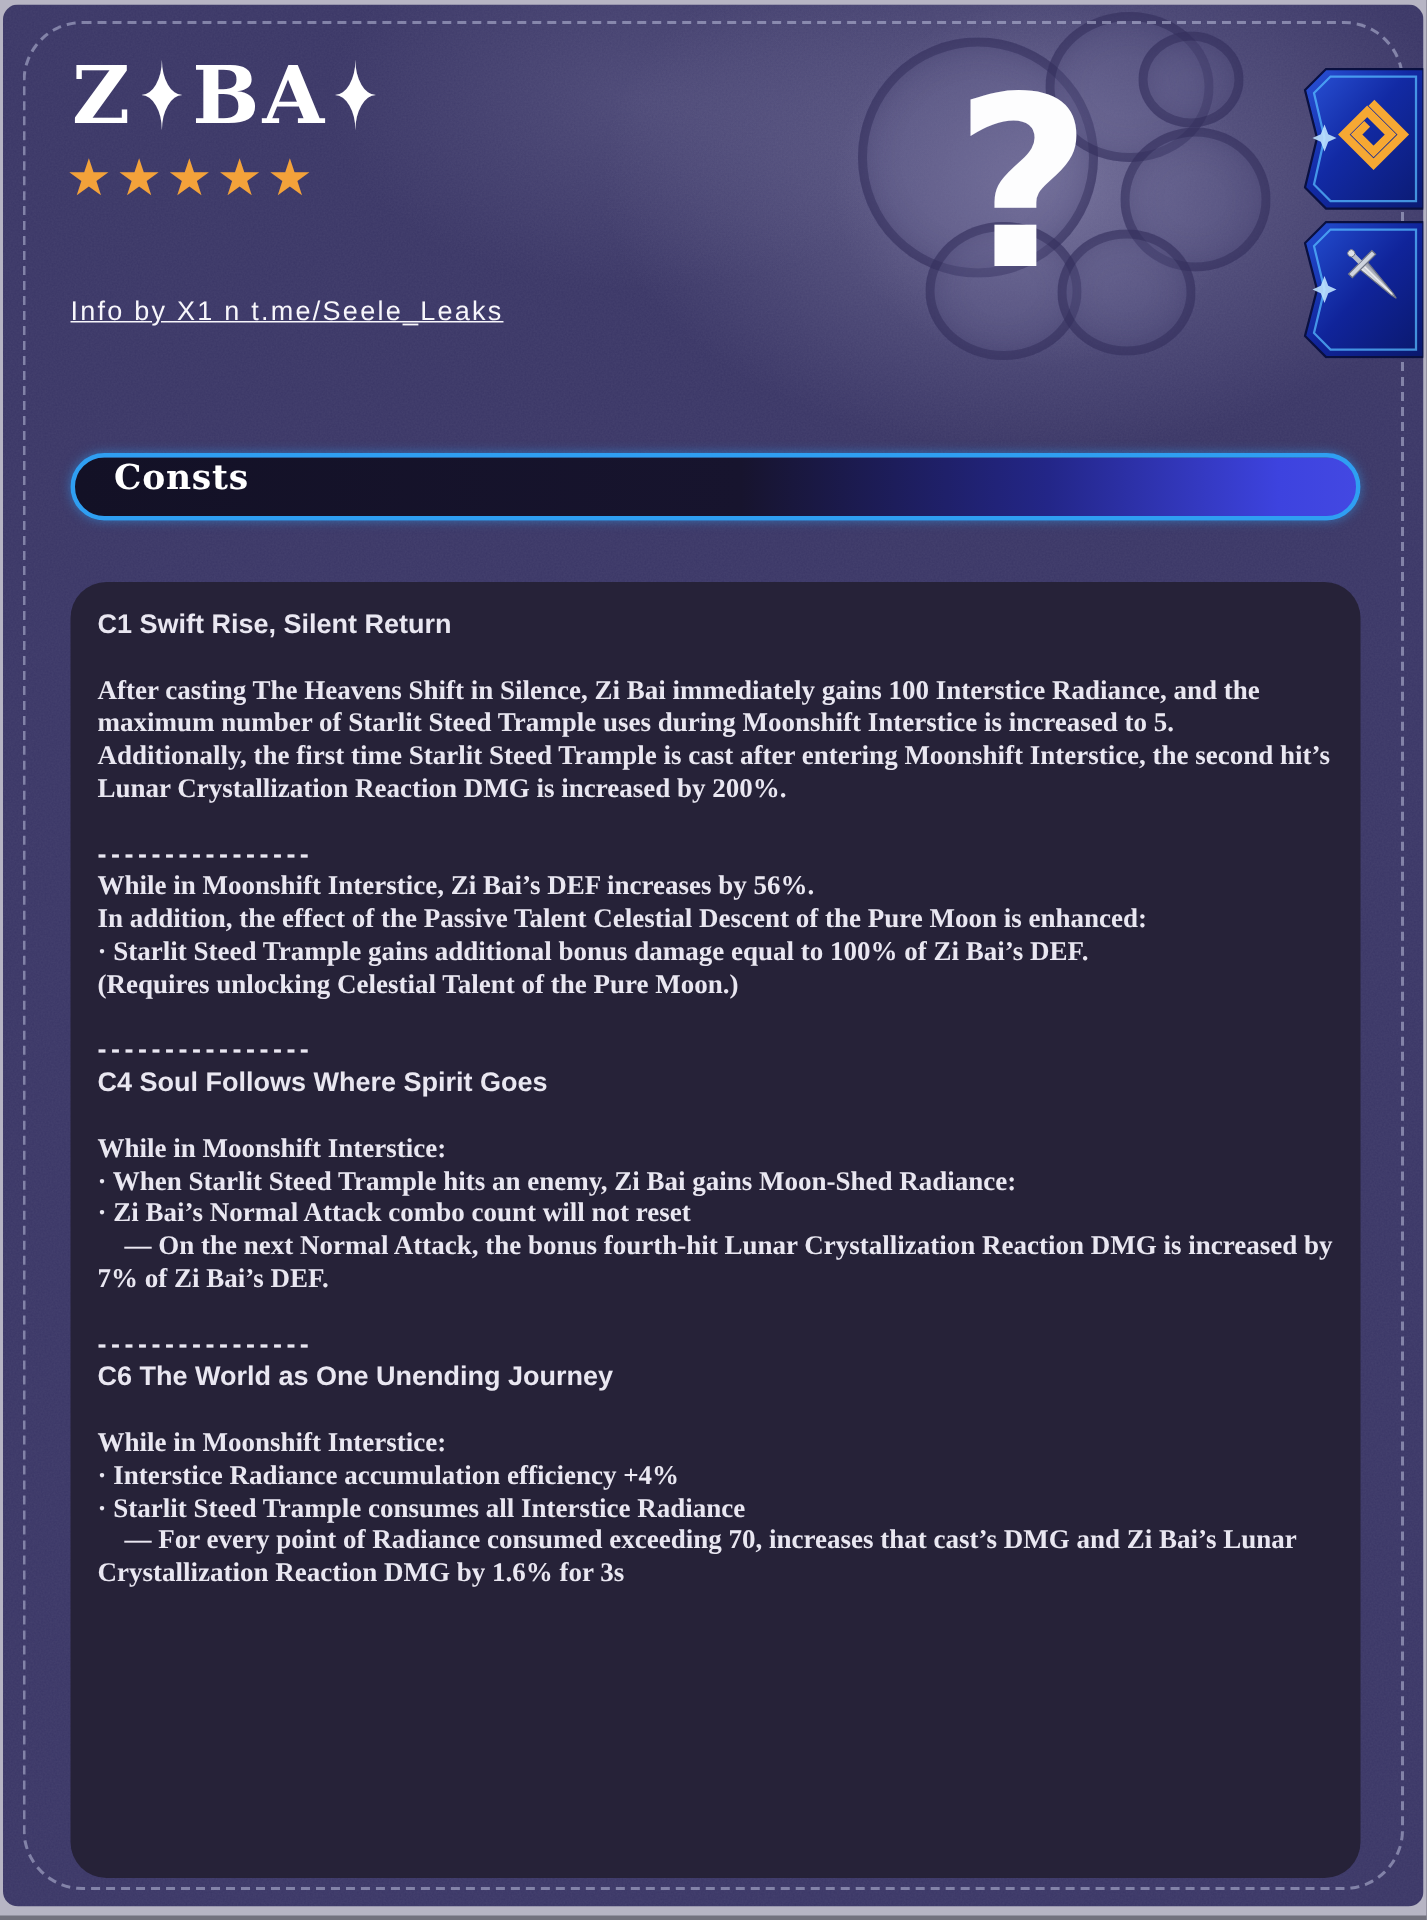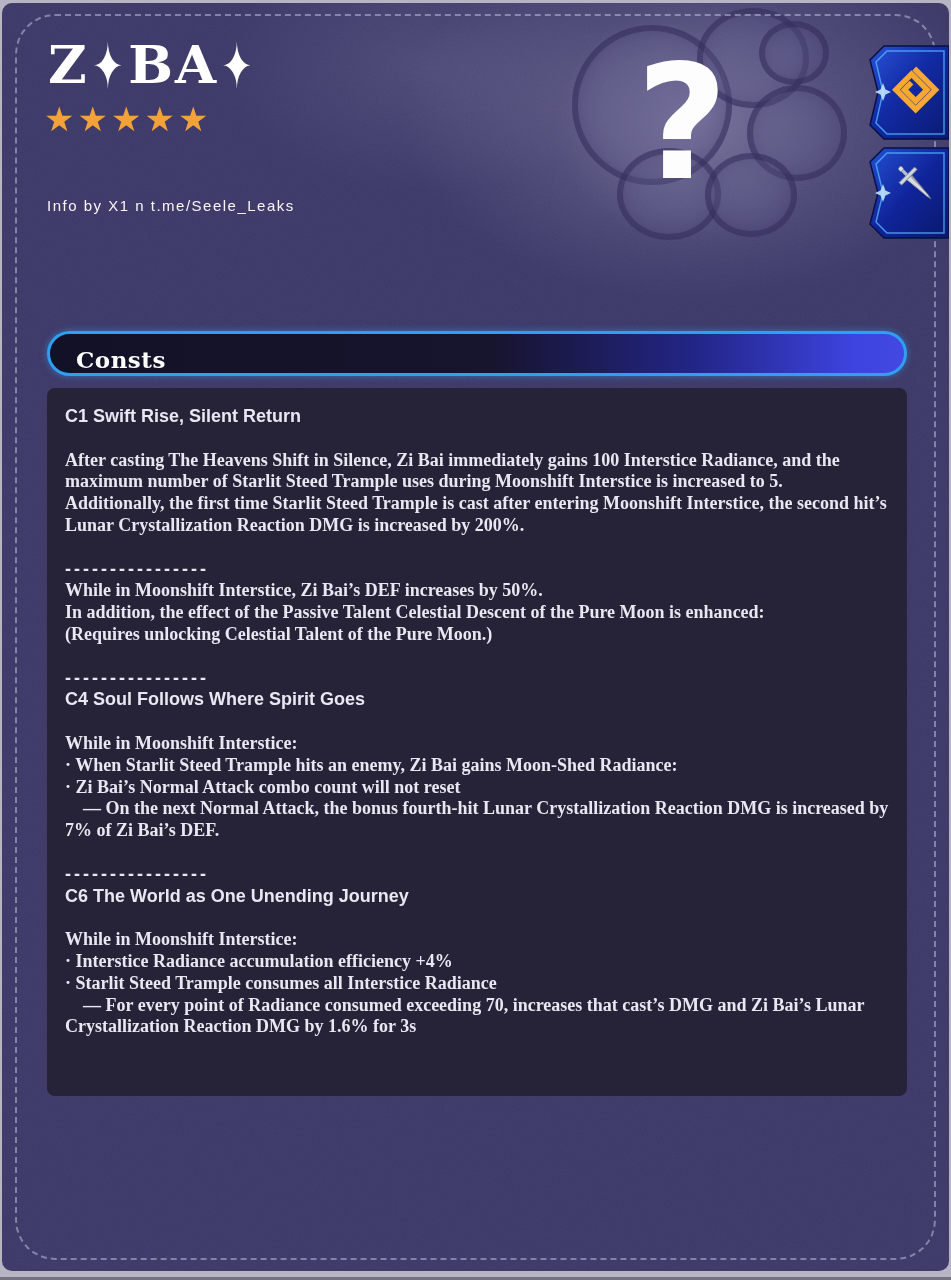--- a/index.html
+++ b/index.html
@@ -14,51 +14,51 @@
   .stitch{position:absolute;top:11px;left:13px;right:13px;bottom:11px;
     border:2px dashed rgba(198,202,230,0.5);border-radius:40px;pointer-events:none;}
 
   .title{position:absolute;left:46px;top:30px;color:#ffffff;
     font-family:"DejaVu Serif","Liberation Serif",serif;font-weight:bold;
     font-size:53px;letter-spacing:2px;white-space:nowrap;}
   .title .sparkle{display:inline-block;font-family:"DejaVu Sans",sans-serif;
     font-size:40px;transform:scaleY(1.55) scaleX(0.9) translateY(-2px);margin:0 2px;}
   .stars{position:absolute;left:42px;top:96px;color:#f3a23a;font-size:34px;
     letter-spacing:3px;font-family:"DejaVu Sans",sans-serif;}
-  .credit{position:absolute;left:45px;top:194px;color:#f7f6fb;font-size:15px;
-    letter-spacing:1.5px;font-weight:normal;}
+  .credit{position:absolute;left:45px;top:194px;color:#f7f6fb;font-size:18px;
+    letter-spacing:1.5px;font-weight:normal;text-decoration:underline;}
 
   .blob{position:absolute;left:545px;top:0;width:290px;height:250px;}
   .blob-glow{position:absolute;left:10px;top:0;width:270px;height:240px;border-radius:50%;
     background:radial-gradient(ellipse at center, rgba(146,142,182,0.38), rgba(146,142,182,0) 72%);}
   .stone{position:absolute;border-radius:50%;background:rgba(104,100,145,0.30);
     box-shadow:inset 0 0 0 6px rgba(40,34,80,0.40), inset 0 0 24px rgba(40,34,80,0.35);}
   .s1{left:25px;top:22px;width:160px;height:160px;}
   .s2{left:150px;top:5px;width:112px;height:100px;}
   .s3{left:200px;top:82px;width:100px;height:96px;}
   .s4{left:70px;top:145px;width:104px;height:92px;}
   .s5{left:158px;top:150px;width:92px;height:84px;}
   .s6{left:212px;top:18px;width:70px;height:64px;}
   .qmark{position:absolute;left:595px;top:18px;width:170px;height:205px;
     color:#fdfdfe;font-family:"DejaVu Sans",sans-serif;font-weight:bold;font-size:158px;
     line-height:205px;text-align:center;}
 
   .badge{position:absolute;right:0;}
   .badge-element{top:42px;}
   .badge-weapon{top:144px;}
 
-  .consts-bar{position:absolute;left:45px;top:328px;width:860px;height:45px;box-sizing:border-box;
-    border:3px solid #2f9ff2;border-radius:24px;display:flex;align-items:flex-end;
+  .consts-bar{position:absolute;left:45px;top:299px;width:860px;height:45px;box-sizing:border-box;
+    border:3px solid #2f9ff2;border-radius:24px;display:flex;align-items:flex-start;
     background:linear-gradient(90deg,#131126 0%,#17142e 52%,#232688 76%,#3d43df 94%,#4348e2 100%);
     box-shadow:0 0 7px rgba(47,159,242,0.55);}
   .consts-bar .label{padding-left:26px;color:#ffffff;font-size:23px;font-weight:bold;
     font-family:"DejaVu Serif","Liberation Serif",serif;letter-spacing:0.5px;}
 
-  .content-box{position:absolute;left:45px;top:385px;width:860px;height:708px;box-sizing:border-box;
-    background:#262238;border-radius:8px;padding:18px 18px 0 18px;overflow:hidden;
+  .content-box{position:absolute;left:45px;top:385px;width:860px;height:864px;box-sizing:border-box;
+    background:#262238;border-radius:24px;padding:18px 18px 0 18px;overflow:hidden;
     color:#e9e7f1;font-weight:bold;font-size:18px;line-height:21.8px;}
   .sec-title{margin-bottom:21.8px;}
   .para{white-space:pre-wrap;font-family:Liberation Serif, serif;}
   .sep{margin-top:21.8px;letter-spacing:3px;font-weight:bold;}
 </style>
 </head>
 <body>
 
 <div class="card">
 
@@ -136,22 +136,23 @@
   <div class="consts-bar">
     <span class="label">Consts</span>
   </div>
 
   <div class="content-box">
     <div>
         <div class="sec-title">C1 Swift Rise, Silent Return</div>
         <div class="para">After casting The Heavens Shift in Silence, Zi Bai immediately gains 100 Interstice Radiance, and the maximum number of Starlit Steed Trample uses during Moonshift Interstice is increased to 5.</div>
         <div class="para">Additionally, the first time Starlit Steed Trample is cast after entering Moonshift Interstice, the second hit’s Lunar Crystallization Reaction DMG is increased by 200%.</div>
         <div class="sep">----------------</div>
-        <div class="para">While in Moonshift Interstice, Zi Bai’s DEF increases by 50%.</div>
+        <div class="para">While in Moonshift Interstice, Zi Bai’s DEF increases by 56%.</div>
         <div class="para">In addition, the effect of the Passive Talent Celestial Descent of the Pure Moon is enhanced:</div>
+        <div class="para">· Starlit Steed Trample gains additional bonus damage equal to 100% of Zi Bai’s DEF.</div>
         <div class="para">(Requires unlocking Celestial Talent of the Pure Moon.)</div>
         <div class="sep">----------------</div>
         <div class="sec-title">C4 Soul Follows Where Spirit Goes</div>
         <div class="para">While in Moonshift Interstice:</div>
         <div class="para">· When Starlit Steed Trample hits an enemy, Zi Bai gains Moon-Shed Radiance:</div>
         <div class="para">· Zi Bai’s Normal Attack combo count will not reset</div>
         <div class="para">    — On the next Normal Attack, the bonus fourth-hit Lunar Crystallization Reaction DMG is increased by 7% of Zi Bai’s DEF.</div>
         <div class="sep">----------------</div>
         <div class="sec-title">C6 The World as One Unending Journey</div>
         <div class="para">While in Moonshift Interstice:</div>

